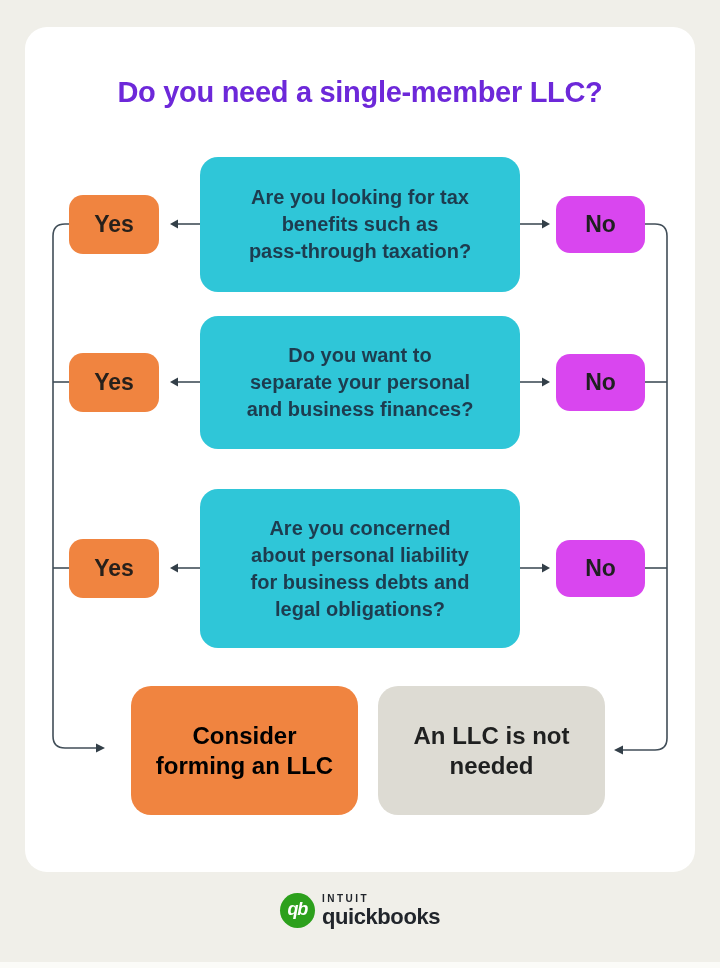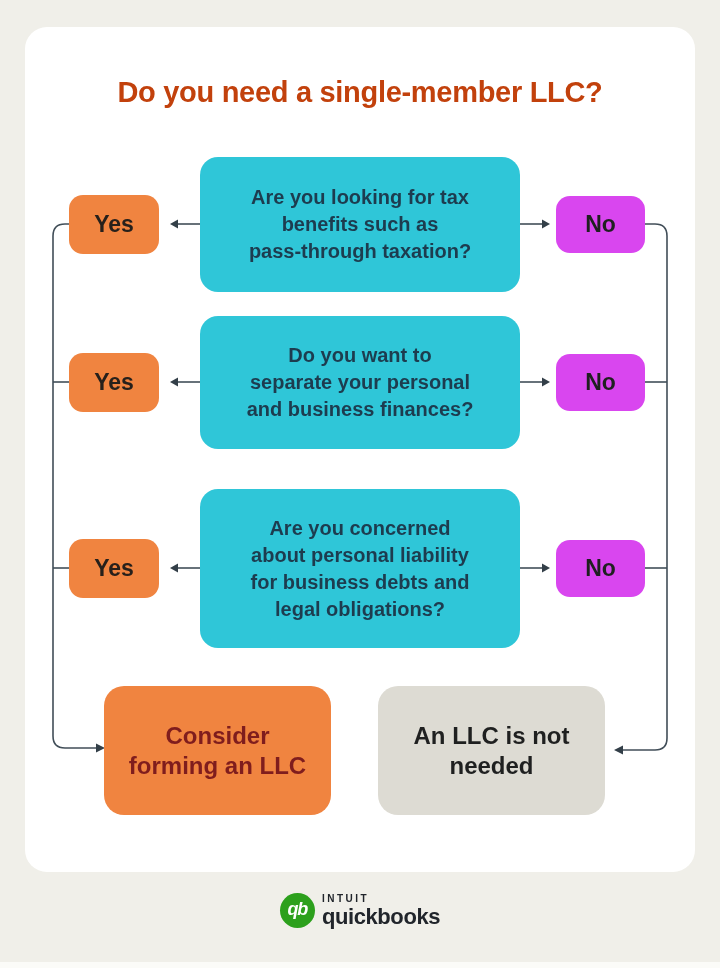--- a/index.html
+++ b/index.html
@@ -8,21 +8,21 @@
     background:#F0EFE9;
     font-family:"Liberation Sans",sans-serif;
     -webkit-font-smoothing:antialiased;
   }
   .card{
     position:absolute;left:25px;top:27px;width:670px;height:845px;
     background:#FFFFFF;border-radius:22px;
   }
   .title{
     position:absolute;left:0;top:76px;width:720px;
-    text-align:center;font-size:29px;font-weight:bold;color:#c2410c;
+    text-align:center;font-size:29px;font-weight:bold;color:#6d28d9;
     letter-spacing:-0.3px;
   }
   .connectors{position:absolute;left:0;top:0;width:720px;height:968px;}
   .qbox{
     position:absolute;left:200px;width:320px;
     background:#2FC6D8;border-radius:18px;
     display:flex;align-items:center;justify-content:center;text-align:center;
     color:#1D3C4F;font-size:20px;font-weight:bold;line-height:27px;
     white-space:pre-line;
   }
@@ -41,21 +41,21 @@
     background:#d946ef;border-radius:14px;
     display:flex;align-items:center;justify-content:center;
     color:#1F2020;font-size:23px;font-weight:bold;
   }
   .no1{top:196px;}.no2{top:354px;}.no3{top:540px;}
   .outcome{
     position:absolute;top:686px;width:227px;height:129px;border-radius:20px;
     display:flex;align-items:center;justify-content:center;text-align:center;
     font-size:24px;font-weight:bold;line-height:30px;white-space:pre-line;
   }
-  .outcome-yes{left:104px;background:#F08440;color:#7f1d1d;}
+  .outcome-yes{left:131px;background:#F08440;color:#000000;}
   .outcome-no{left:378px;background:#DDDBD3;color:#1F2020;}
   .footer{
     position:absolute;left:0;top:888px;width:720px;height:45px;
     display:flex;align-items:center;justify-content:center;gap:7px;
   }
   .qb-circle{
     width:35px;height:35px;border-radius:50%;background:#2CA01C;
     display:flex;align-items:center;justify-content:center;
     color:#FFFFFF;font-size:18px;font-weight:bold;letter-spacing:-1px;
     padding-bottom:2px;box-sizing:border-box;font-style:italic;

